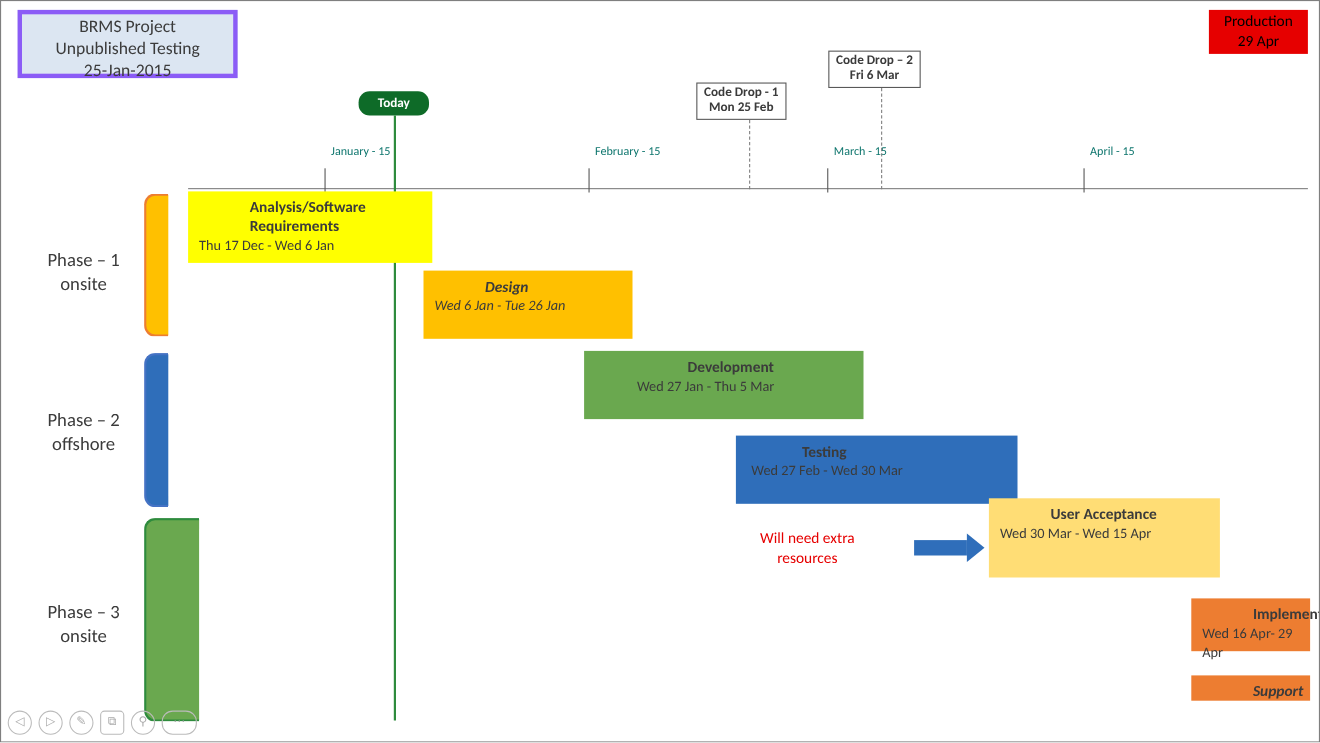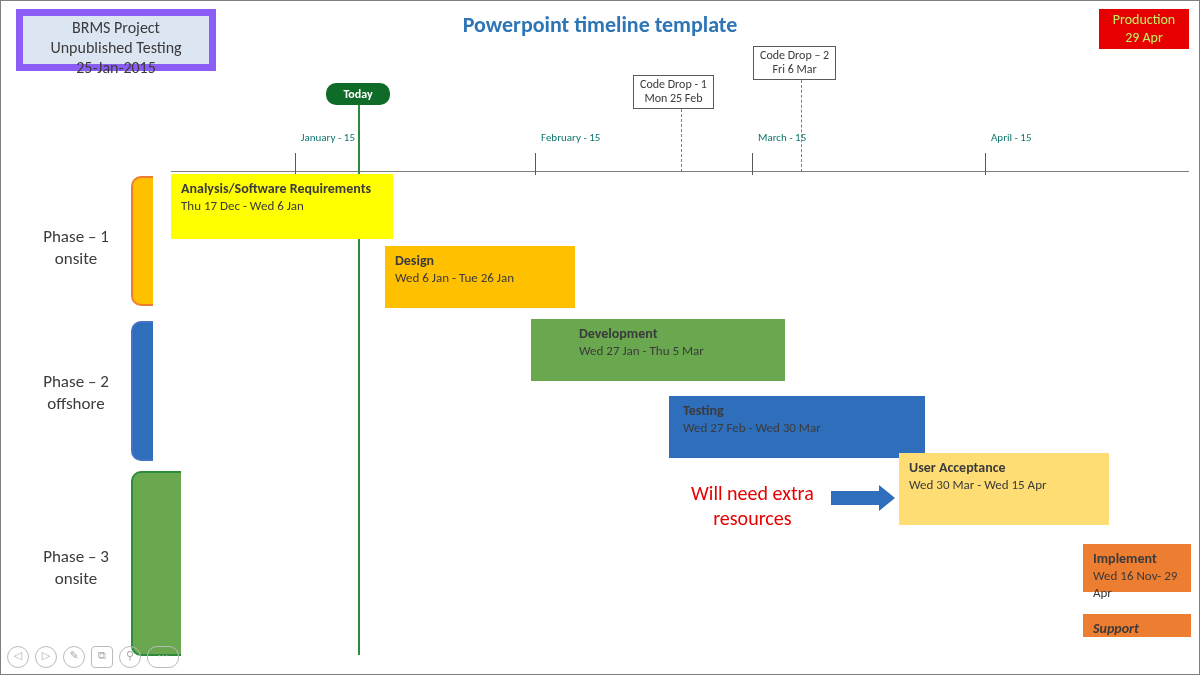--- a/index.html
+++ b/index.html
@@ -1,68 +1,67 @@
 <!DOCTYPE html>
 <html><head>
 <meta charset="utf-8">
 <style>
   html,body{margin:0;padding:0;width:1200px;height:675px;font-family:"Segoe UI",Calibri,Arial,sans-serif;background:#fff;color:#3b3b3b;}
   .slide{position:relative;width:1200px;height:675px;border:1px solid #7f7f7f;box-sizing:border-box;overflow:hidden;}
-  .title-box{position:absolute;left:15px;top:8px;width:200px;height:62px;background:#dce6f2;border:7px solid #8b5cf6;text-align:center;font-size:16px;line-height:1.25;padding-top:2px;box-sizing:border-box;}
+  .title-box{position:absolute;left:15px;top:8px;width:200px;height:62px;background:#dce6f2;border:4px solid #8b5cf6;text-align:center;font-size:16px;line-height:1.25;padding-top:2px;box-sizing:border-box;}
   .main-title{position:absolute;left:0;right:0;top:10px;text-align:center;font-size:22px;font-weight:600;color:#2e75b6;}
-  .prod-box{position:absolute;right:10px;top:8px;width:90px;height:40px;background:#e60000;color:#bef264;text-align:center;font-size:14px;line-height:1.25;padding-top:2px;box-sizing:border-box;}
+  .prod-box{position:absolute;right:10px;top:8px;width:90px;height:40px;background:#e60000;color:#000000;text-align:center;font-size:14px;line-height:1.25;padding-top:2px;box-sizing:border-box;}
   
   .axis-line{position:absolute;left:170px;right:10px;top:170px;height:1px;background:#7f7f7f;}
   .month{position:absolute;top:130px;font-size:11px;color:#0f766e;}
   .month .tick{position:absolute;left:-6px;top:22px;width:1px;height:22px;background:#595959;}
   
   .phase-label{position:absolute;font-size:17px;text-align:center;line-height:1.3;}
   
   .brace{position:absolute;width:22px;border-left:2px solid;border-top:2px solid;border-bottom:2px solid;border-top-left-radius:10px;border-bottom-left-radius:10px;box-sizing:border-box;}
   .brace.orange{border-color:#ed7d31;}
   .brace.blue{border-color:#4472c4;}
   .brace.green{border-color:#2e8b3d;}
   
   .task{position:absolute;padding:6px 10px;box-sizing:border-box;font-size:14px;}
-  .task .tname{font-weight:600;display:block;font-size:14px;}
+  .task .tname{font-weight:600;display:block;font-size:14px;margin-left:46px;}
   .task .tdates{font-size:13px;}
   .yellow{background:#ffff00;}
   .orange{background:#ffc000;}
   .green{background:#6aa84f;padding-left:48px;}
   .blue{background:#2f6eba;}
   .tan{background:#ffdd75;}
   .dorange{background:#ed7d31;}
   
   .today-flag{position:absolute;width:64px;height:22px;background:#0e6b28;color:#fff;text-align:center;font-size:12px;font-weight:600;line-height:22px;border-radius:10px;}
   .today-line{position:absolute;width:2px;background:#2e8b3d;}
   
-  .ms-box{position:absolute;border:1px solid #595959;background:#fff;font-size:12px;text-align:center;line-height:1.15;padding:2px 6px;white-space:nowrap;}
+  .ms-box{position:absolute;border:1px solid #595959;background:#fff;font-size:12px;text-align:center;line-height:1.15;padding:2px 6px;white-space:nowrap;font-weight:bold;}
   .ms-line{position:absolute;width:0;border-left:1px dashed #7f7f7f;}
   
-  .annot{position:absolute;color:#e60000;font-size:20px;text-align:center;line-height:1.25;}
+  .annot{position:absolute;color:#e60000;font-size:14px;text-align:center;line-height:1.25;}
   .arrow-body{position:absolute;height:14px;background:#2f6eba;}
   .arrow-head{position:absolute;width:0;height:0;border-top:13px solid transparent;border-bottom:13px solid transparent;border-left:16px solid #2f6eba;}
   
   .toolbar{position:absolute;left:6px;bottom:6px;display:flex;gap:6px;}
   .tool{width:20px;height:20px;border:1px solid #bbb;border-radius:50%;color:#aaa;font-size:11px;text-align:center;line-height:18px;cursor:pointer;}
   .tool.sq{border-radius:4px;}
   .tool.oval{border-radius:10px;width:30px;}
 </style>
 </head>
 <body>
 
 <div class="slide">
 
   <div class="title-box">
     <div>BRMS Project</div>
     <div>Unpublished Testing</div>
     <div>25-Jan-2015</div>
   </div>
 
-  <div class="main-title">Powerpoint timeline template</div>
 
   <div class="prod-box">
     <div>Production</div>
     <div>29 Apr</div>
   </div>
 
   <div class="axis-line"></div>
   <div id="months-host">
       <div class="month" style="left: 300px;">January - 15<div class="tick"></div></div>
       <div class="month" style="left: 540px;">February - 15<div class="tick"></div></div>
@@ -84,25 +83,25 @@
       <div class="phase-label" style="left: 25px; top: 225px; width: 100px;">Phase – 1<br>onsite</div>
       <div class="brace orange" style="left: 130px; top: 175px; height: 130px;"></div>
       <div class="phase-label" style="left: 25px; top: 370px; width: 100px;">Phase – 2<br>offshore</div>
       <div class="brace blue" style="left: 130px; top: 320px; height: 140px;"></div>
       <div class="phase-label" style="left: 25px; top: 545px; width: 100px;">Phase – 3<br>onsite</div>
       <div class="brace green" style="left: 130px; top: 470px; height: 185px;"></div>
     </div>
 
   <div id="tasks-host">
       <div class="task yellow" style="left: 170px; top: 173px; width: 222px; height: 65px;"><span class="tname">Analysis/Software Requirements</span><span class="tdates">Thu 17 Dec - Wed 6 Jan</span></div>
-      <div class="task orange" style="left: 384px; top: 245px; width: 190px; height: 62px;"><span class="tname">Design</span><span class="tdates">Wed 6 Jan - Tue 26 Jan</span></div>
+      <div class="task orange" style="left: 384px; top: 245px; width: 190px; height: 62px; font-style: italic;"><span class="tname">Design</span><span class="tdates">Wed 6 Jan - Tue 26 Jan</span></div>
       <div class="task green" style="left: 530px; top: 318px; width: 254px; height: 62px;"><span class="tname">Development</span><span class="tdates">Wed 27 Jan - Thu 5 Mar</span></div>
       <div class="task blue" style="left: 668px; top: 395px; width: 256px; height: 62px; padding-left: 14px;"><span class="tname">Testing</span><span class="tdates">Wed 27 Feb - Wed 30 Mar</span></div>
       <div class="task tan" style="left: 898px; top: 452px; width: 210px; height: 72px;"><span class="tname">User Acceptance</span><span class="tdates">Wed 30 Mar - Wed 15 Apr</span></div>
-      <div class="task dorange" style="left: 1082px; top: 543px; width: 108px; height: 48px;"><span class="tname">Implement</span><span class="tdates">Wed 16 Nov- 29 Apr</span></div>
+      <div class="task dorange" style="left: 1082px; top: 543px; width: 108px; height: 48px;"><span class="tname">Implement</span><span class="tdates">Wed 16 Apr- 29 Apr</span></div>
       <div class="task dorange" style="left: 1082px; top: 613px; width: 108px; height: 23px; font-style: italic;">
         <span class="tname">Support</span>
       </div>
     </div>
 
   <div class="annot" style="left:690px;top:480px;">
     <span>Will need extra</span><br>
     <span>resources</span>
   </div>
   <div class="arrow-body" style="left:830px;top:490px;width:48px;"></div>

